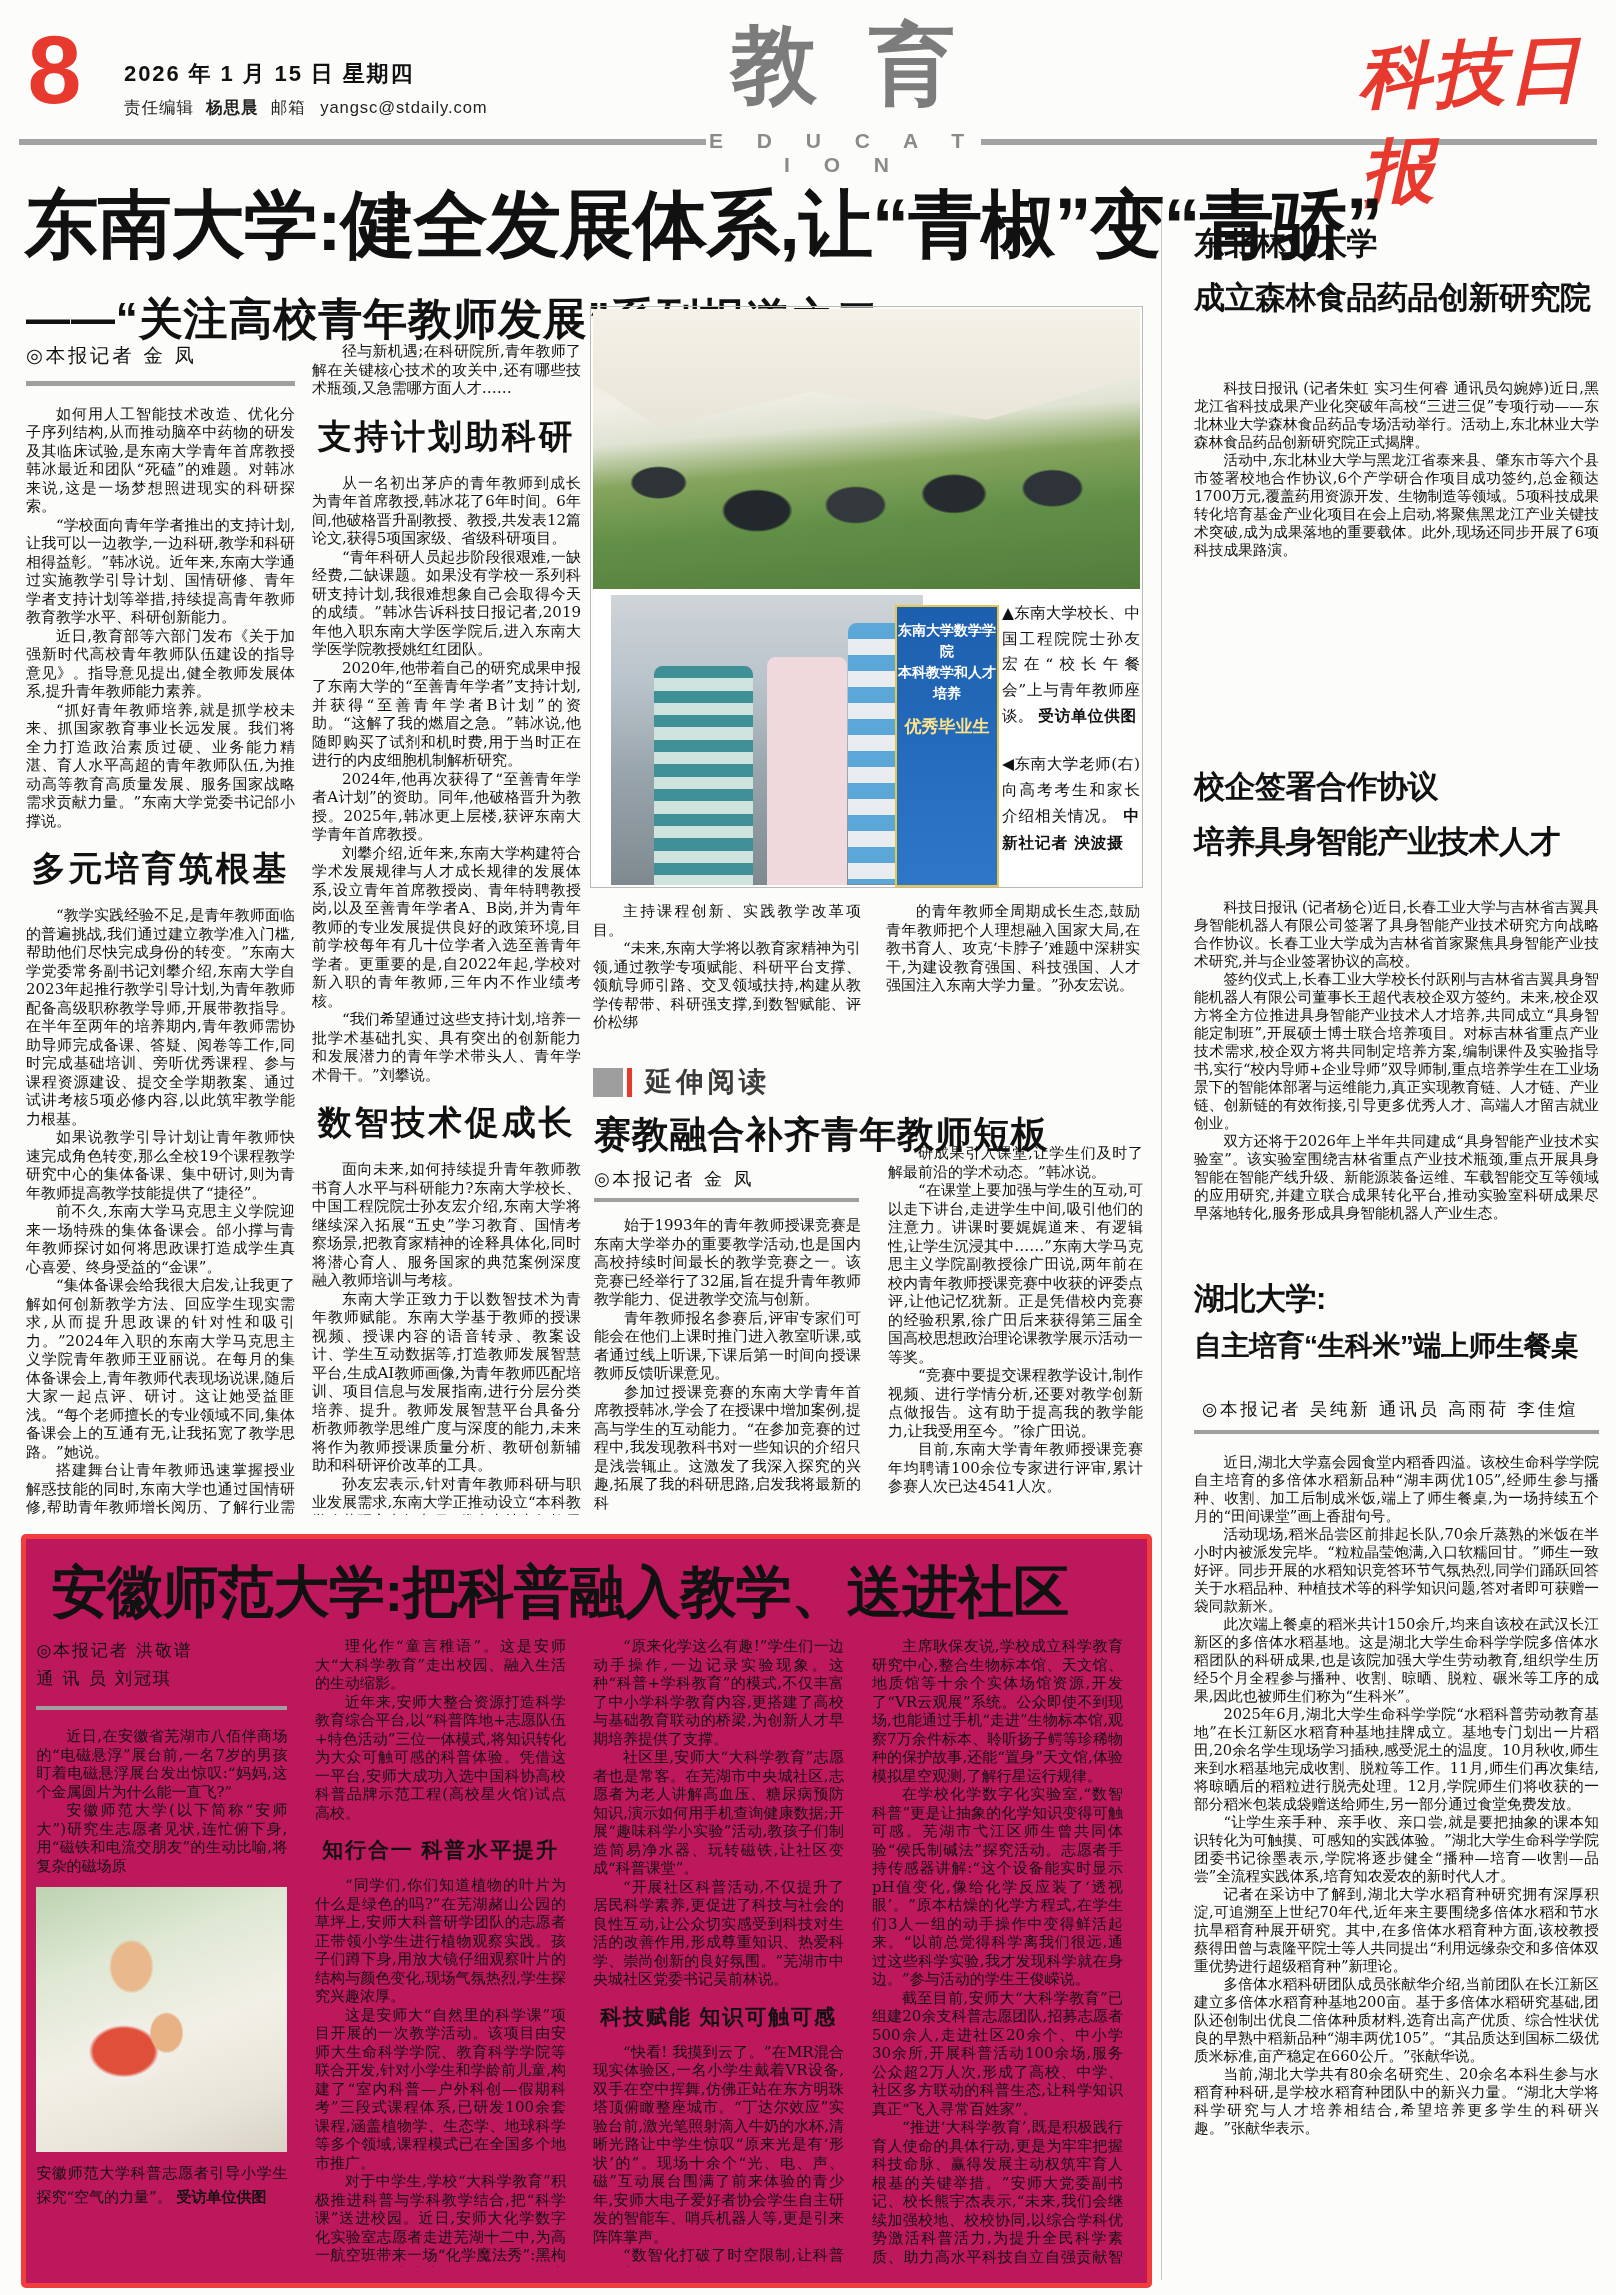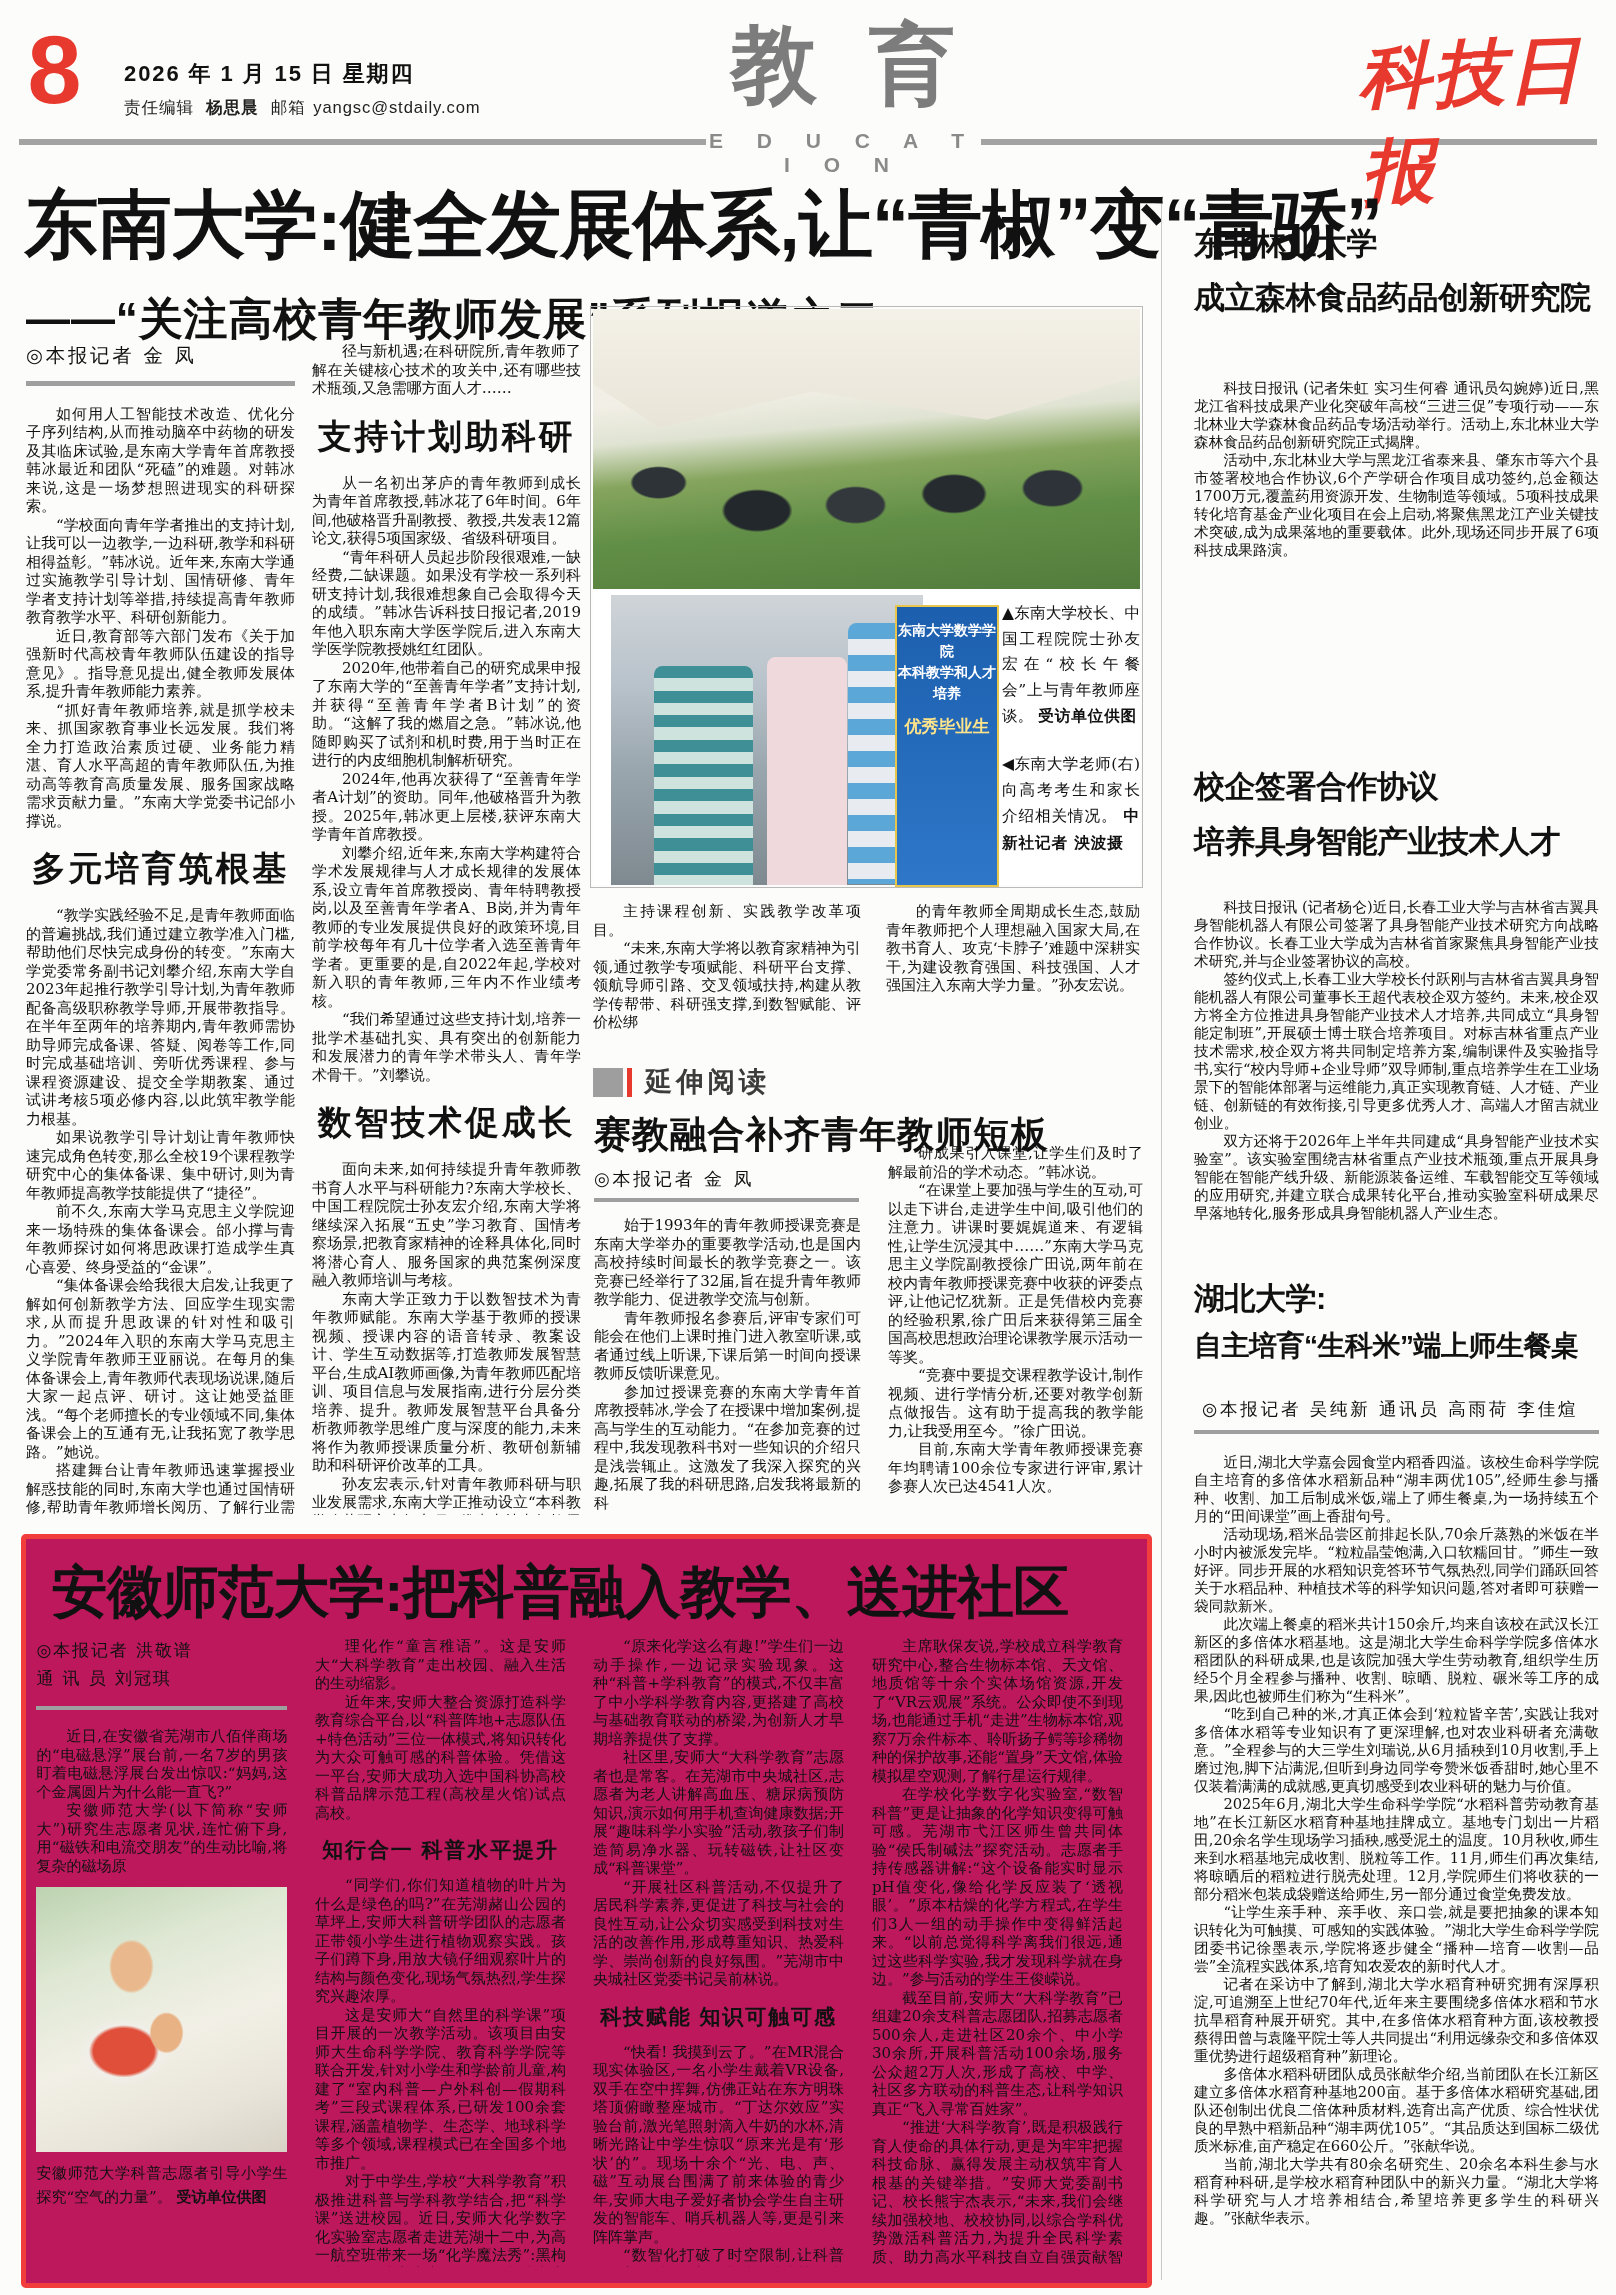--- a/index.html
+++ b/index.html
@@ -80,21 +80,21 @@
 <body>
 
 <div class="page">
 
   <div class="abs pagenum sans">8</div>
   <div class="abs dateline sans">2026 年 1 月 15 日  星期四</div>
   <div class="abs editorline sans">
     <span>责任编辑</span>
     <b>杨思晨</b>
     <span>邮箱</span>
-    <span style="margin-left:2px">yangsc@stdaily.com</span>
+    <span style="margin-left:9px">yangsc@stdaily.com</span>
   </div>
   <div class="abs jiaoyu sans">教育</div>
   <div class="abs edubar" style="left:19px;width:687px;"></div>
   <div class="abs edutext sans">E D U C A T I O N</div>
   <div class="abs edubar" style="left:981px;width:616px;"></div>
   <div class="abs logo">科技日报</div>
 
   <div class="abs lead-h sans">东南大学:健全发展体系,让“青椒”变“青骄”</div>
   <div class="abs lead-sh sans">——“关注高校青年教师发展”系列报道之二</div>
 
@@ -226,21 +226,20 @@
   <div class="abs side-h" style="top:1327px;font-size:28px;">自主培育“生科米”端上师生餐桌</div>
   <div class="abs side-h" style="top:1278px;">湖北大学:</div>
   <div class="abs byline" style="left:1194px;top:1397px;font-size:17.5px;margin-left:8px;">◎本报记者 吴纯新  通讯员 高雨荷 李佳煊</div>
   <div class="abs rule" style="left:1194px;top:1430px;width:405px;"></div>
   <div class="abs col side-col" style="left:1194px;top:1453px;width:405px;height:825px;">
     <div>
 
     <p class="p">近日,湖北大学嘉会园食堂内稻香四溢。该校生命科学学院自主培育的多倍体水稻新品种“湖丰两优105”,经师生参与播种、收割、加工后制成米饭,端上了师生餐桌,为一场持续五个月的“田间课堂”画上香甜句号。</p>
         <p class="p">活动现场,稻米品尝区前排起长队,70余斤蒸熟的米饭在半小时内被派发完毕。“粒粒晶莹饱满,入口软糯回甘。”师生一致好评。同步开展的水稻知识竞答环节气氛热烈,同学们踊跃回答关于水稻品种、种植技术等的科学知识问题,答对者即可获赠一袋同款新米。</p>
         <p class="p">此次端上餐桌的稻米共计150余斤,均来自该校在武汉长江新区的多倍体水稻基地。这是湖北大学生命科学学院多倍体水稻团队的科研成果,也是该院加强大学生劳动教育,组织学生历经5个月全程参与播种、收割、晾晒、脱粒、碾米等工序的成果,因此也被师生们称为“生科米”。</p>
-        <p class="p">“吃到自己种的米,才真正体会到‘粒粒皆辛苦’,实践让我对多倍体水稻等专业知识有了更深理解,也对农业科研者充满敬意。”全程参与的大三学生刘瑞说,从6月插秧到10月收割,手上磨过泡,脚下沾满泥,但听到身边同学夸赞米饭香甜时,她心里不仅装着满满的成就感,更真切感受到农业科研的魅力与价值。</p>
         <p class="p">2025年6月,湖北大学生命科学学院“水稻科普劳动教育基地”在长江新区水稻育种基地挂牌成立。基地专门划出一片稻田,20余名学生现场学习插秧,感受泥土的温度。10月秋收,师生来到水稻基地完成收割、脱粒等工作。11月,师生们再次集结,将晾晒后的稻粒进行脱壳处理。12月,学院师生们将收获的一部分稻米包装成袋赠送给师生,另一部分通过食堂免费发放。</p>
         <p class="p">“让学生亲手种、亲手收、亲口尝,就是要把抽象的课本知识转化为可触摸、可感知的实践体验。”湖北大学生命科学学院团委书记徐墨表示,学院将逐步健全“播种—培育—收割—品尝”全流程实践体系,培育知农爱农的新时代人才。</p>
         <p class="p">记者在采访中了解到,湖北大学水稻育种研究拥有深厚积淀,可追溯至上世纪70年代,近年来主要围绕多倍体水稻和节水抗旱稻育种展开研究。其中,在多倍体水稻育种方面,该校教授蔡得田曾与袁隆平院士等人共同提出“利用远缘杂交和多倍体双重优势进行超级稻育种”新理论。</p>
         <p class="p">多倍体水稻科研团队成员张献华介绍,当前团队在长江新区建立多倍体水稻育种基地200亩。基于多倍体水稻研究基础,团队还创制出优良二倍体种质材料,选育出高产优质、综合性状优良的早熟中稻新品种“湖丰两优105”。“其品质达到国标二级优质米标准,亩产稳定在660公斤。”张献华说。</p>
         <p class="p">当前,湖北大学共有80余名研究生、20余名本科生参与水稻育种科研,是学校水稻育种团队中的新兴力量。“湖北大学将科学研究与人才培养相结合,希望培养更多学生的科研兴趣。”张献华表示。</p>
       </div>
   </div>
 
   <div class="abs feature">
     <div class="abs feat-h">安徽师范大学:把科普融入教学、送进社区</div>

